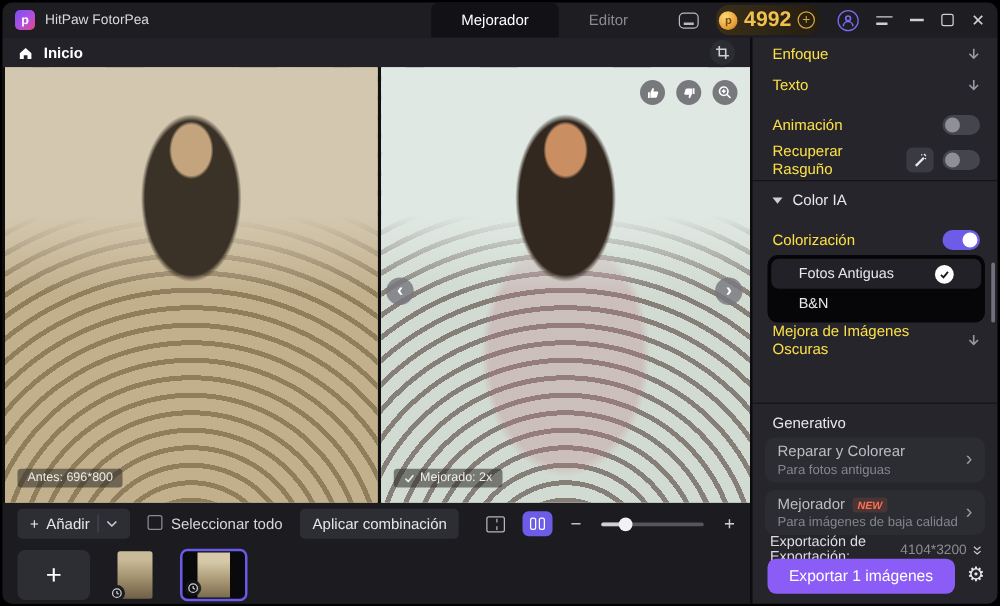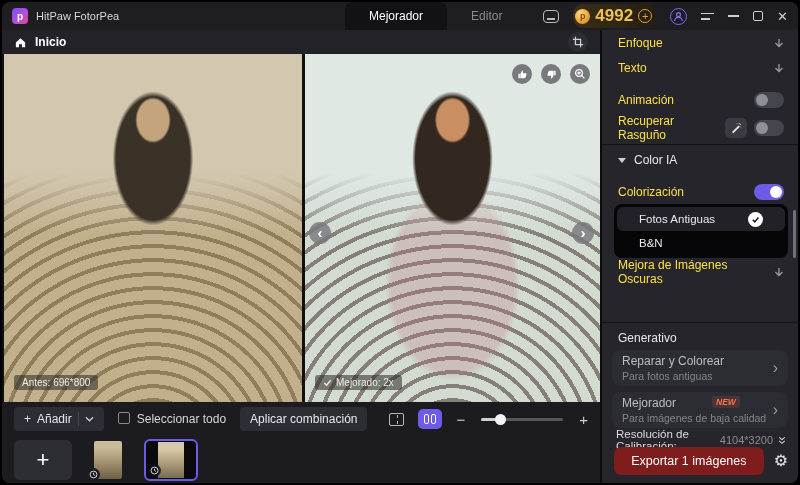--- a/index.html
+++ b/index.html
@@ -112,30 +112,30 @@
   .toggle.on { background:#6c5ce7; }
   .toggle.on::after { left:auto; right:2px; background:#fff; }
   .tool-sq { width:22px; height:20px; background:#3a3a42; border-radius:5px; display:flex; align-items:center; justify-content:center; }
   .tri-down { width:0; height:0; border-left:4px solid transparent; border-right:4px solid transparent; border-top:5px solid #cfcfd4; margin-right:8px; }
   .dd { position:absolute; left:12px; right:10px; top:174px; background:#060608; border-radius:8px; padding:3px; }
   .dd-row { height:24px; display:flex; align-items:center; justify-content:space-between; padding:0 22px; color:#e8e8ec; font-size:11.5px; }
   .dd-row.selected { background:#212127; border-radius:6px; }
   .checkcircle { width:15px; height:15px; border-radius:50%; background:#fff; display:flex; align-items:center; justify-content:center; }
   .gen-card { position:absolute; left:10px; right:10px; height:34px; background:#2c2c33; border-radius:8px;
               display:flex; align-items:center; justify-content:space-between; padding:0 10px; }
-  .gc-title { color:#bcbcc3; font-size:12px; display:flex; align-items:flex-start; gap:6px; }
+  .gc-title { color:#bcbcc3; font-size:12px; display:flex; align-items:flex-end; gap:6px; }
   .gc-sub { color:#85858d; font-size:10.5px; margin-top:2px; }
   .chev-r { color:#9a9aa2; font-size:16px; line-height:1; }
   .badge-new { color:#ff7050; background:rgba(255,112,80,0.14); font-size:8.5px; font-weight:bold; font-style:italic;
-               padding:1px 4px; border-radius:3px;margin-left:30px; }
+               padding:1px 4px; border-radius:3px; }
   .export-row { position:absolute; left:14px; right:12px; top:398px; display:flex; align-items:center; gap:5px; }
   .exp-label { color:#dcdce1; font-size:11.5px; }
   .exp-value { color:#8b8b93; font-size:11px; }
   .export-btn-row { position:absolute; left:12px; right:10px; top:417px; display:flex; align-items:center; gap:10px; }
-  .export-btn { flex:1; height:28px; background:#7f1d1d; border-radius:7px; color:#fff; font-size:12.5px;
+  .export-btn { flex:1; height:28px; background:#8b5cf6; border-radius:7px; color:#fff; font-size:12.5px;
                 display:flex; align-items:center; justify-content:center; }
   .gear { color:#e4e4e9; font-size:16px; line-height:1; }
   .scrollbar { position:absolute; right:2px; top:180px; width:3px; height:48px; background:#70707a; border-radius:2px; }
   svg { display:block; }
 </style>
 </head>
 <body>
 
 <div class="window">
 
@@ -363,21 +363,21 @@
           <div class="gc-title">
             <span>Mejorador</span>
             <span class="badge-new">NEW</span>
           </div>
           <div class="gc-sub">Para imágenes de baja calidad</div>
         </div>
         <span class="chev-r">›</span>
       </div>
 
       <div class="export-row">
-        <span class="exp-label">Resolución de Calibración:</span>
+        <span class="exp-label">Exportación de Exportación:</span>
         <span class="exp-value">4104*3200</span>
         <svg width="11" height="11" viewBox="0 0 10 11" style="margin-left:auto">
           <path d="M1.5 1.5 L5 4.5 L8.5 1.5 M1.5 6 L5 9 L8.5 6" fill="none" stroke="#cfcfd4" stroke-width="1.3"></path>
         </svg>
       </div>
 
       <div class="export-btn-row">
         <div class="export-btn">Exportar 1 imágenes</div>
         <span class="gear">⚙</span>
       </div>

